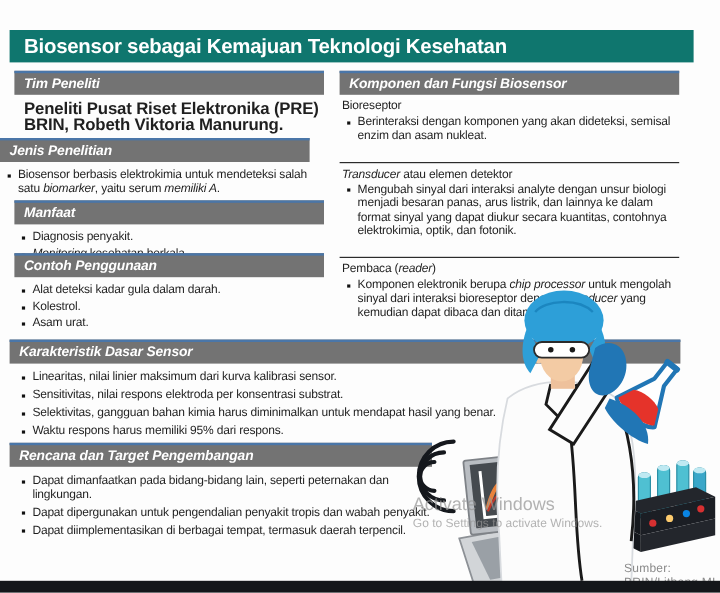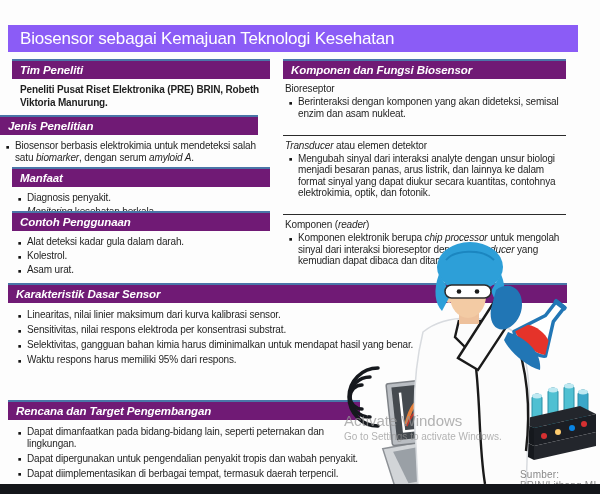--- a/index.html
+++ b/index.html
@@ -1,32 +1,32 @@
 <!DOCTYPE html>
 <html><head>
 <meta charset="utf-8">
 <style>
   html,body{margin:0;padding:0;}
   body{width:600px;height:494px;font-family:"Liberation Sans",sans-serif;background:#fff;}
   .canvas{position:relative;width:600px;height:494px;background:#fdfdfd;overflow:hidden;}
 
   .title-bar{
     position:absolute;left:8px;top:25px;width:558px;height:27px;
-    background:#8b5cf6;color:#fff;font-weight:normal;font-size:17px;
+    background:#0f766e;color:#fff;font-weight:bold;font-size:17px;
     line-height:27px;padding-left:12px;letter-spacing:-0.2px;
   }
 
   .sec{position:absolute;}
   .sec-h{
-    background:#701a75;color:#fff;font-weight:bold;font-style:italic;
+    background:#737373;color:#fff;font-weight:bold;font-style:italic;
     font-size:11.5px;line-height:14px;padding:2px 0 2px 8px;
     border-top:2px solid #4a76a8;letter-spacing:-0.1px;
   }
   .sec-body{margin:5px 0 0 8px;font-size:10px;line-height:12px;color:#1f1f1f;letter-spacing:-0.15px;}
-  .tim-body{font-weight:bold;font-size:10px;line-height:12.5px;}
+  .tim-body{font-weight:bold;font-size:14px;line-height:12.5px;}
 
   ul.blist{list-style:none;margin:5px 0 0 6px;padding:0;}
   ul.blist li{
     position:relative;padding-left:9px;margin-bottom:2.5px;
     font-size:10px;line-height:11.5px;color:#1f1f1f;letter-spacing:-0.15px;
   }
   ul.blist li::before{content:"■";position:absolute;left:0;top:1.5px;font-size:5.5px;color:#111;}
 
   
   #sec-tim{left:12px;top:59px;width:258px;}
@@ -39,21 +39,21 @@
   .subsec{margin:4px 0 3px 0;padding-bottom:13px;border-bottom:1.5px solid #2b2b2b;}
   .subsec:last-child{border-bottom:none;}
   .subsec-label{font-size:10px;line-height:12px;color:#1f1f1f;margin:0 0 0 2px;letter-spacing:-0.15px;}
   .subsec ul.blist{margin-top:1px;}
   .subsec ul.blist li{width:270px;}
 
   
   #sec-karakteristik{left:8px;top:283px;width:559px;}
   #sec-karakteristik ul.blist{width:410px;margin-left:10px;margin-top:6px;}
   #sec-karakteristik ul.blist li{margin-bottom:3.5px;}
-  #sec-rencana{left:8px;top:400px;width:352px;}
+  #sec-rencana{left:8px;top:369px;width:352px;}
   #sec-rencana ul.blist{width:346px;margin-left:10px;margin-top:6px;}
   #sec-rencana ul.blist li{margin-bottom:3.5px;}
 
   .illustration{position:absolute;left:308px;top:236px;width:292px;height:252px;z-index:5;}
 
   .watermark{position:absolute;left:344px;top:412px;z-index:7;color:rgba(150,150,150,0.72);}
   .watermark .wm1{font-size:15px;line-height:18px;}
   .watermark .wm2{font-size:10px;line-height:14px;}
 
   .source{position:absolute;left:472px;top:469px;font-size:10px;color:#8a8a8a;z-index:8;letter-spacing:0.2px;margin-left:48px;}
@@ -68,21 +68,21 @@
   <div class="title-bar">Biosensor sebagai Kemajuan Teknologi Kesehatan</div>
 
   <div class="sec" id="sec-tim">
     <div class="sec-h">Tim Peneliti</div>
     <p class="sec-body tim-body">Peneliti Pusat Riset Elektronika (PRE) BRIN, Robeth Viktoria Manurung.</p>
   </div>
 
   <div class="sec" id="sec-jenis">
     <div class="sec-h">Jenis Penelitian</div>
     <ul class="blist">
-      <li><span>Biosensor berbasis elektrokimia untuk mendeteksi salah satu </span><span style="font-style: italic;">biomarker</span><span>, dengan serum </span><span style="font-style: italic;">amyloid A</span><span>.</span></li>
+      <li><span>Biosensor berbasis elektrokimia untuk mendeteksi salah satu </span><span style="font-style: italic;">biomarker</span><span>, yaitu serum </span><span style="font-style: italic;">memiliki A</span><span>.</span></li>
     </ul>
   </div>
 
   <div class="sec" id="sec-manfaat">
     <div class="sec-h">Manfaat</div>
     <ul class="blist">
       <li><span>Diagnosis penyakit.</span></li>
       <li><span style="font-style: italic;">Monitoring</span><span> kesehatan berkala.</span></li>
     </ul>
   </div>
@@ -107,21 +107,21 @@
     </div>
 
     <div class="subsec">
       <p class="subsec-label"><span style="font-style: italic;">Transducer</span><span> atau elemen detektor</span></p>
       <ul class="blist">
         <li><span>Mengubah sinyal dari interaksi </span><span style="">analyte</span><span> dengan unsur biologi menjadi besaran panas, arus listrik, dan lainnya ke dalam format sinyal yang dapat diukur secara kuantitas, contohnya elektrokimia, optik, dan fotonik.</span></li>
       </ul>
     </div>
 
     <div class="subsec">
-      <p class="subsec-label"><span>Komponen (</span><span style="font-style: italic;">reader</span><span>)</span></p>
+      <p class="subsec-label"><span>Pembaca (</span><span style="font-style: italic;">reader</span><span>)</span></p>
       <ul class="blist">
         <li><span>Komponen elektronik berupa </span><span style="font-style: italic;">chip processor</span><span> untuk mengolah sinyal dari interaksi bioreseptor dengan </span><span style="font-style: italic;">transducer</span><span> yang kemudian dapat dibaca dan ditampilkan.</span></li>
       </ul>
     </div>
   </div>
 
   <div class="sec" id="sec-karakteristik">
     <div class="sec-h">Karakteristik Dasar Sensor</div>
     <ul class="blist">
       <li><span>Linearitas, nilai linier maksimum dari kurva kalibrasi sensor.</span></li>

